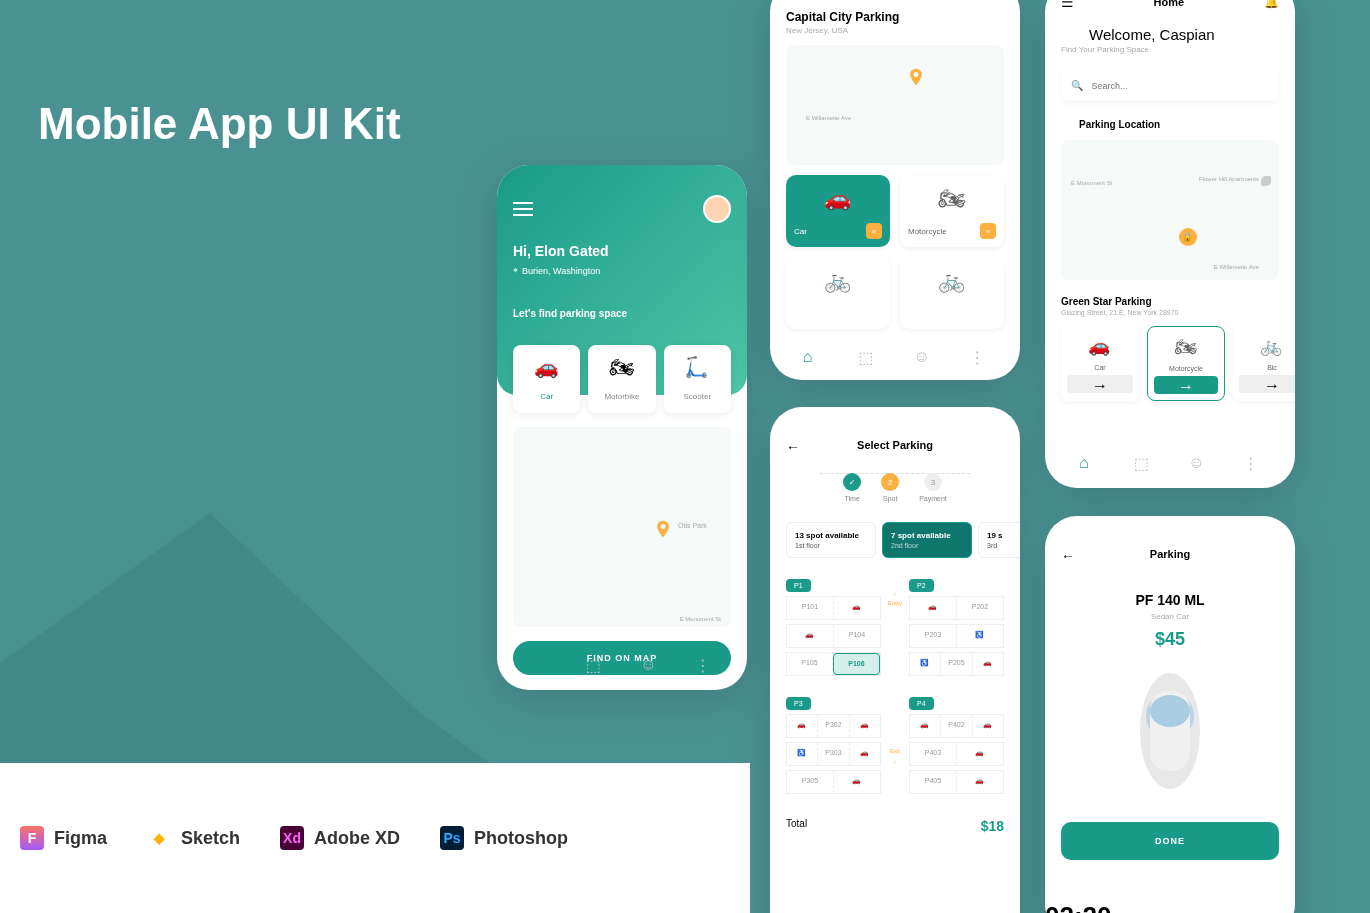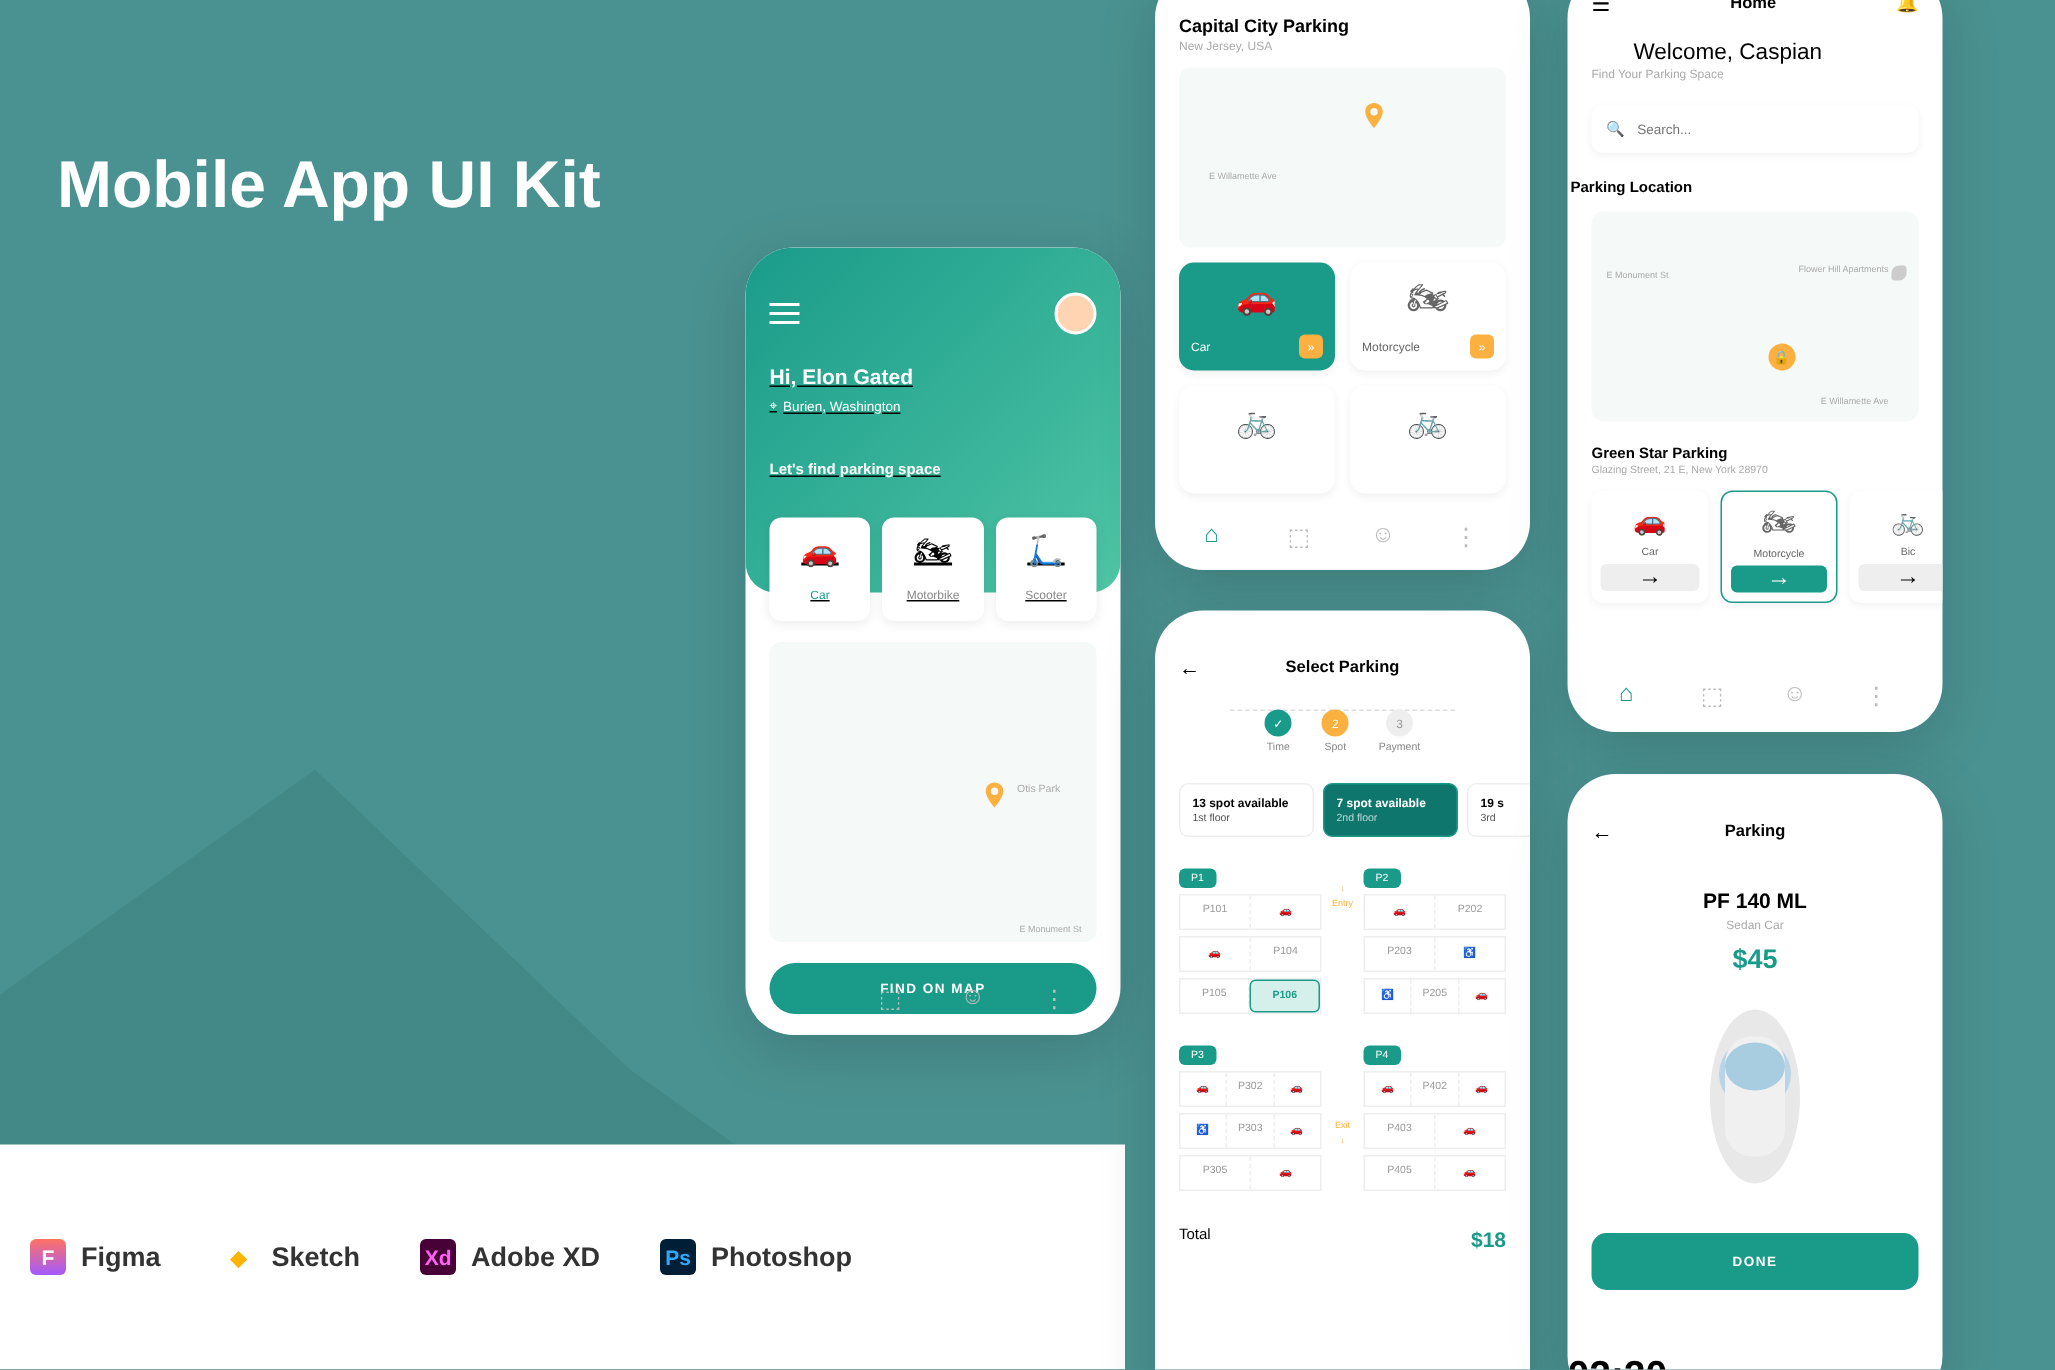--- a/index.html
+++ b/index.html
@@ -5,21 +5,21 @@
 * { margin: 0; padding: 0; box-sizing: border-box; font-family: -apple-system, BlinkMacSystemFont, 'Segoe UI', sans-serif; }
 body { width: 1370px; height: 913px; background: #4a9291; position: relative; overflow: hidden; }
 .bg-mountain { position: absolute; bottom: 0; left: 0; width: 700px; height: 500px; background: linear-gradient(135deg, #3d8280 0%, #3d8280 100%); clip-path: polygon(0 100%, 0 50%, 30% 20%, 60% 60%, 100% 100%); opacity: 0.6; }
 .title { position: absolute; top: 38px; left: 38px; color: white; font-size: 44px; font-weight: 700; line-height: 1.3; }
 .tools-bar { position: absolute; bottom: 0; left: 0; width: 750px; height: 150px; background: white; display: flex; align-items: center; padding: 0 20px; gap: 40px; }
 .tool { display: flex; align-items: center; gap: 10px; font-weight: 600; font-size: 18px; color: #333; }
 .tool-icon { width: 24px; height: 24px; display: flex; align-items: center; justify-content: center; border-radius: 4px; font-size: 14px; font-weight: bold; }
 .phone { position: absolute; background: white; border-radius: 32px; box-shadow: 0 10px 40px rgba(0,0,0,0.15); overflow: hidden; }
 
 
-.phone1 { top: 165px; left: 497px; width: 250px; height: 525px; text-decoration: underline; }
+.phone1 { top: 165px; left: 497px; width: 250px; height: 525px; }
 .p1-header { background: linear-gradient(135deg, #1a9b8a 0%, #4fc5a5 100%); height: 230px; padding: 20px 16px; border-radius: 0 0 20px 20px; }
 .p1-topbar { display: flex; justify-content: space-between; align-items: center; margin-top: 10px; }
 .hamburger { display: flex; flex-direction: column; gap: 4px; cursor: pointer; }
 .hamburger span { width: 20px; height: 2px; background: white; }
 .avatar { width: 28px; height: 28px; background: #ffd4b3; border-radius: 50%; border: 2px solid white; }
 .p1-greeting { color: white; font-size: 14px; font-weight: 600; margin-top: 20px; }
 .p1-location { color: white; font-size: 9px; margin-top: 6px; display: flex; align-items: center; gap: 4px; }
 .p1-cta { color: white; font-size: 10px; font-weight: 600; margin-top: 32px; }
 .p1-vehicles { display: flex; gap: 8px; padding: 0 16px; margin-top: -50px; }
 .vehicle-card { flex: 1; background: white; border-radius: 8px; padding: 10px 4px; text-align: center; box-shadow: 0 2px 8px rgba(0,0,0,0.08); }
@@ -51,21 +51,21 @@
 .p2-nav { display: flex; justify-content: space-around; padding: 14px; position: absolute; bottom: 0; width: 100%; }
 
 
 .phone3 { top: -20px; left: 1045px; width: 250px; height: 508px; }
 .p3-topbar { display: flex; justify-content: space-between; align-items: center; padding: 14px 16px 0; }
 .p3-title { font-size: 11px; font-weight: 600; }
 .p3-welcome { padding: 16px 16px 2px; font-size: 15px; font-weight: 400; margin-left: 28px; }
 .p3-sub { padding: 0 16px; font-size: 8px; color: #aaa; }
 .p3-search { margin: 16px 16px 10px; background: white; border-radius: 8px; padding: 10px; display: flex; align-items: center; gap: 8px; box-shadow: 0 2px 6px rgba(0,0,0,0.05); }
 .p3-search input { border: none; outline: none; font-size: 9px; flex: 1; }
-.p3-section { padding: 8px 2px 4px; font-size: 10px; font-weight: 600; }
+.p3-section { padding: 8px 34px 4px; font-size: 10px; font-weight: 600; }
 .p3-map { margin: 6px 16px; height: 140px; background: #f5f9f8; border-radius: 8px; position: relative; }
 .p3-location-name { padding: 10px 16px 2px; font-size: 10px; font-weight: 600; }
 .p3-location-addr { padding: 0 16px; font-size: 7px; color: #aaa; }
 .p3-vehicles { display: flex; gap: 8px; padding: 10px 16px; overflow: hidden; }
 .p3-vcard { min-width: 78px; background: white; border-radius: 8px; padding: 6px; box-shadow: 0 2px 6px rgba(0,0,0,0.05); text-align: center; }
 .p3-vcard.selected { border: 1.5px solid #1a9b8a; }
 .p3-vimg { height: 28px; display: flex; align-items: center; justify-content: center; font-size: 18px; color: #666; }
 .p3-vlabel { font-size: 7px; color: #666; margin: 4px 0; }
 .p3-vbtn { width: 100%; height: 18px; background: #eee; border-radius: 4px; display: flex; align-items: center; justify-content: center; }
 .p3-vcard.selected .p3-vbtn { background: #1a9b8a; color: white; }

